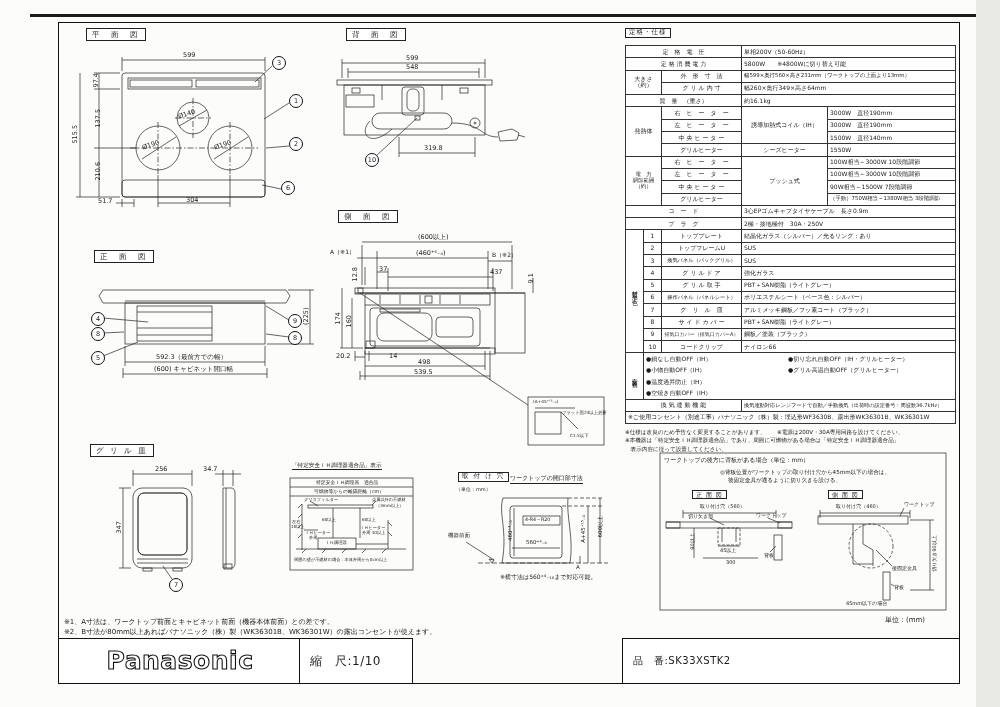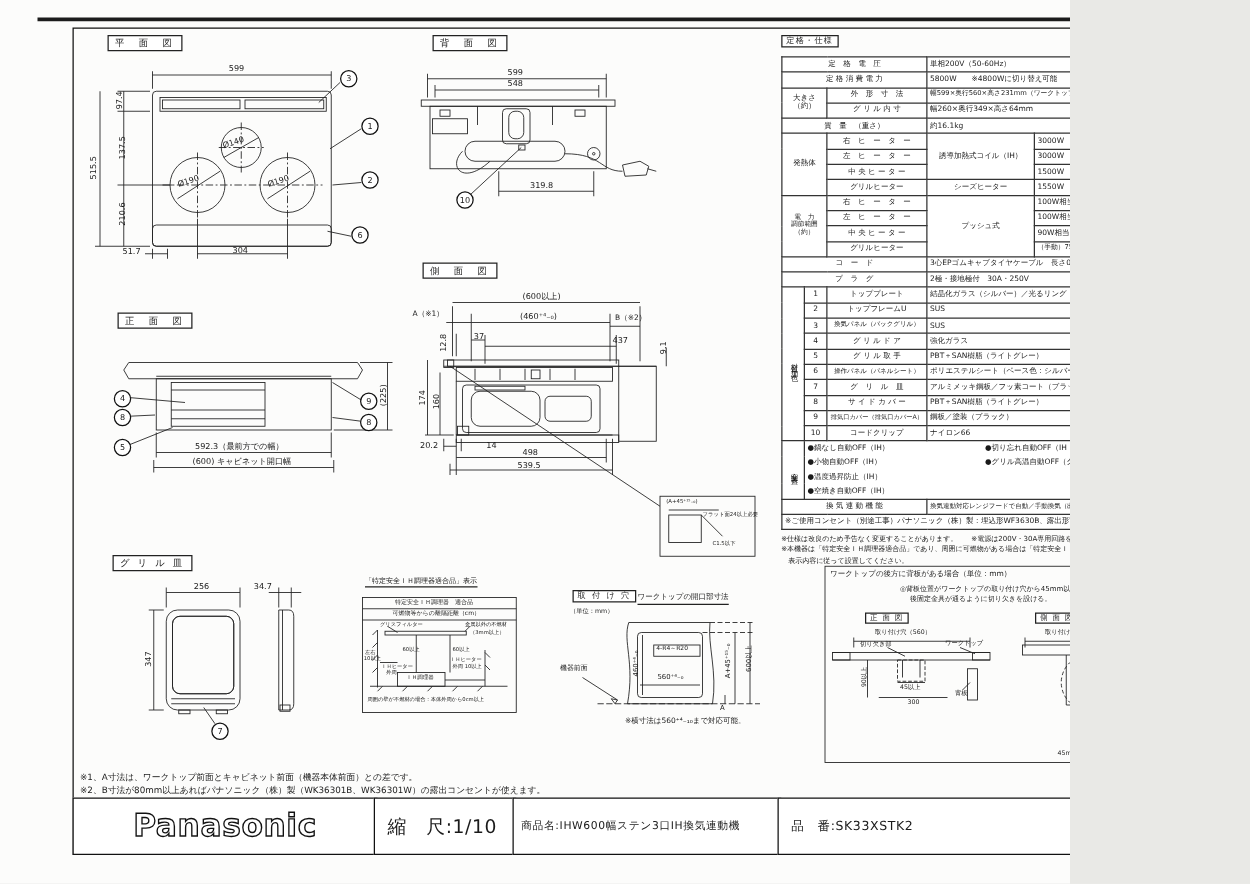--- a/index.html
+++ b/index.html
@@ -1,16 +1,16 @@
 <!DOCTYPE html>
 <html><head>
 <meta charset="utf-8">
 <style>
   html,body{margin:0;padding:0;background:#e9e9e6;}
-  #sheet{position:relative;width:856px;height:707px;background:#fcfcfb;font-family:"DejaVu Sans",sans-serif;color:#1a1a1a;overflow:hidden;}
+  #sheet{position:relative;width:976px;height:707px;background:#fcfcfb;font-family:"DejaVu Sans",sans-serif;color:#1a1a1a;overflow:hidden;}
   .abs{position:absolute;}
   .frame{position:absolute;border:1.4px solid #111;}
   .tbox{position:absolute;border:1px solid #222;background:#fff;font-size:7.5px;padding:1px 5px;letter-spacing:2px;white-space:nowrap;line-height:1.2;}
   .tbox.sm{font-size:6px;letter-spacing:1px;padding:0 3px;}
   .d{position:absolute;font-size:6.5px;white-space:nowrap;line-height:1;}
   .d.v{transform:rotate(-90deg);transform-origin:center center;}
   .d.tilt{transform:rotate(-18deg);}
   .lbl{position:absolute;font-size:5px;white-space:nowrap;line-height:1.15;}
   .co{position:absolute;width:12px;height:12px;border:1px solid #111;border-radius:50%;background:#fff;font-size:6.5px;display:flex;align-items:center;justify-content:center;z-index:3;}
   svg.art{position:absolute;left:0;top:0;}
@@ -21,21 +21,21 @@
   .spec td{border:0.8px solid #333;font-size:6px;padding:0 2px;white-space:nowrap;height:11.3px;line-height:1.05;overflow:visible;}
   .spec .c{text-align:center;}
   .spec .vert{writing-mode:vertical-rl;letter-spacing:1.5px;text-align:center;padding:0;}
   .spec .nbb{border-bottom:none;}
   .spec .nbt{border-top:none;}
   .half{display:inline-block;width:142px;}
   .specnotes{position:absolute;font-size:5.6px;line-height:1.5;white-space:nowrap;}
   .note-line{position:absolute;font-size:7px;white-space:nowrap;}
   
   .fcell{position:absolute;border:1.2px solid #111;display:flex;align-items:center;background:#fff;}
-  .ftext{font-size:15px;letter-spacing:0.5px;white-space:nowrap;padding-left:10px;}
+  .ftext{font-size:12px;letter-spacing:0.5px;white-space:nowrap;padding-left:10px;}
   .underl{border-bottom:0.8px solid #222;padding-bottom:1px;}
 </style>
 </head>
 <body>
 
 <div id="sheet">
 
   <div class="abs" style="left:30px;top:14px;width:963px;height:2.5px;background:#1c1c1c;"></div>
   <div class="abs" style="left:990px;top:14px;width:1px;height:686px;background:#9a9a98;"></div>
   <div class="frame" style="left:58px;top:22px;width:900px;height:660px;"></div>
@@ -604,21 +604,18 @@
   <span class="note-line" style="left:64px;top:627px;">※2、B寸法が80mm以上あればパナソニック（株）製（WK36301B、WK36301W）の露出コンセントが使えます。</span>
 
   <div class="fcell" style="left:58px;top:638px;width:242px;height:44px;justify-content:center;">
     <svg width="210" height="34">
       <text x="105" y="25" text-anchor="middle" font-family="DejaVu Sans, sans-serif" font-size="25" font-weight="bold" fill="#fff" stroke="#111" stroke-width="1.1" letter-spacing="0.5">Panasonic</text>
     </svg>
   </div>
   <div class="fcell" style="left:299px;top:638px;width:112px;height:44px;">
     <span class="ftext">縮　尺:1/10</span>
   </div>
-  <div class="fcell" style="left:410px;top:638px;width:213px;height:44px;">
-    <span class="ftext" style="font-size:8.6px;padding-left:6px;">商品名:IHW600幅ステン3口IH換気連動機</span>
-  </div>
   <div class="fcell" style="left:622px;top:638px;width:336px;height:44px;">
     <span class="ftext" style="font-size:10px;">品　番:SK33XSTK2</span>
   </div>
 
 
 </div>
 
 </body></html>

